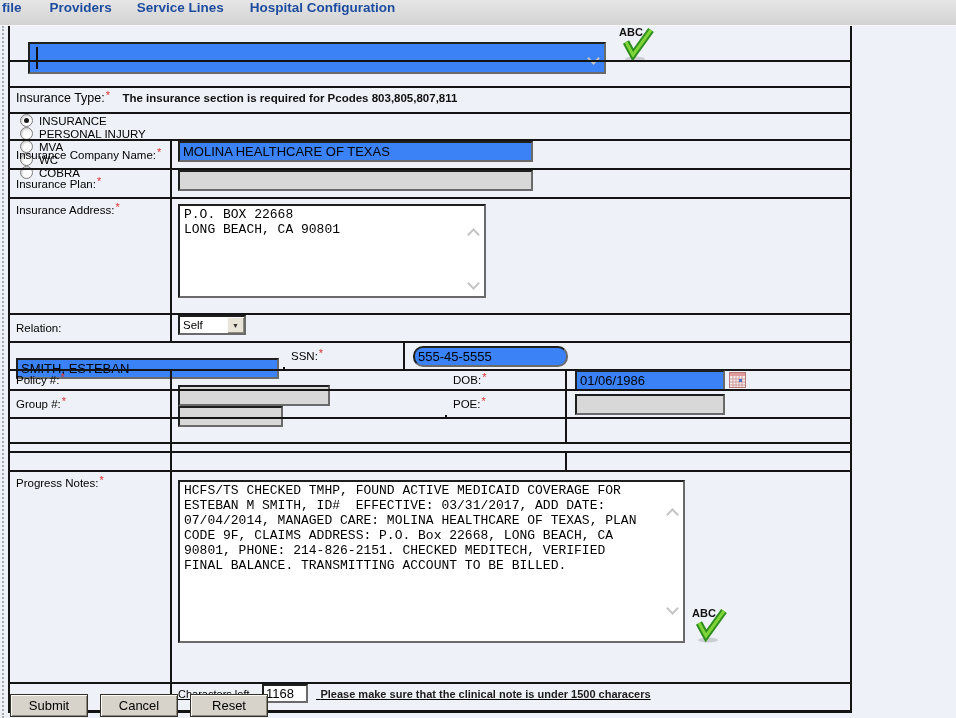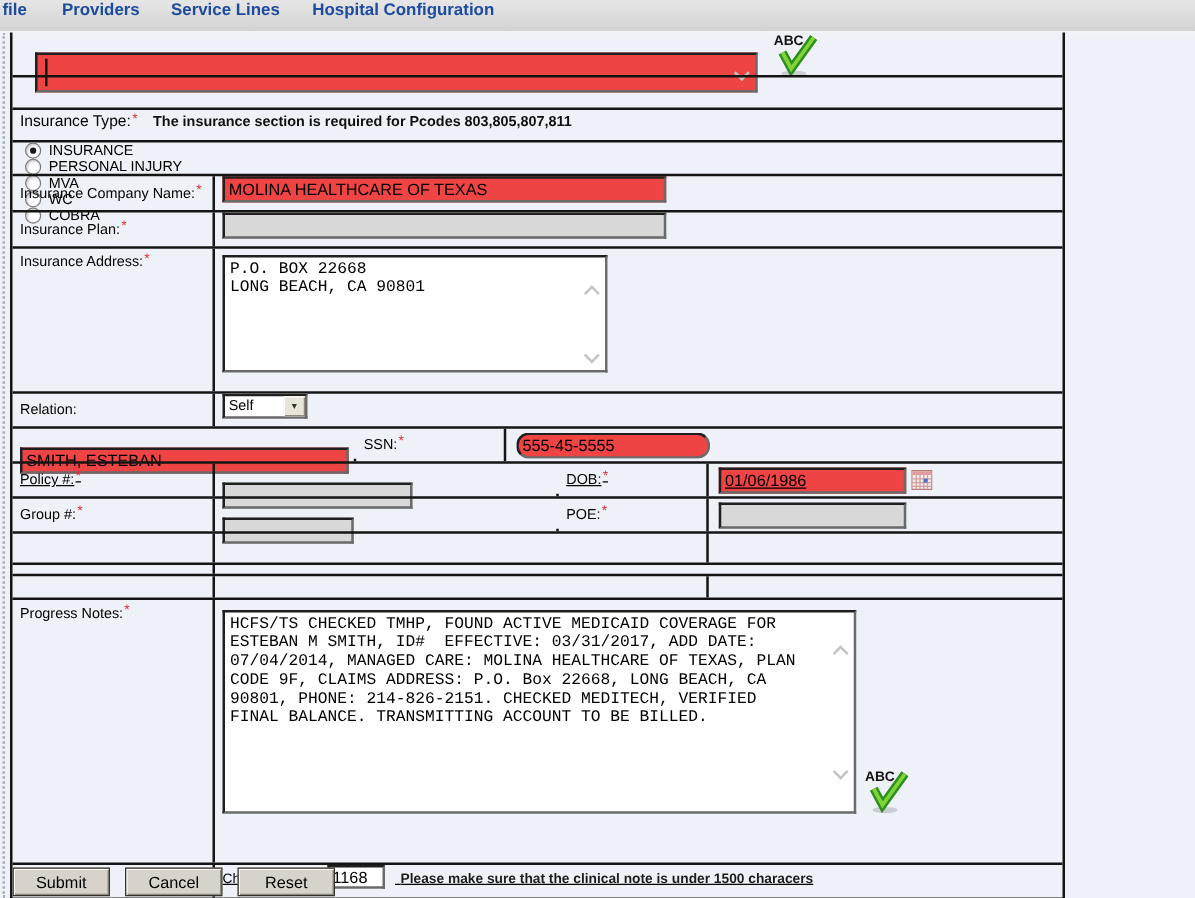--- a/index.html
+++ b/index.html
@@ -29,21 +29,21 @@
   .c2 { width:275px; padding-left:6px;margin-top:24px; }
   .c3 { width:120px; padding-left:6px; }
   .c4 { flex:1; padding-left:8px; }
   .full { flex:1; padding-left:6px; }
   .top-align { align-items:flex-start; padding-top:5px; }
   .lbl { font-size:11.5px; color:#000; white-space:nowrap; }
   .lbl-big { font-size:12.5px; color:#000; white-space:nowrap; }
   .req { color:#e03131; font-size:11px; position:relative; top:-3px; margin-left:1px; }
   .note { font-size:11.5px; font-weight:bold; color:#111; margin-left:8px; white-space:nowrap; }
   
-  .txt { height:21px; background:#ef4444; border:2px solid;
+  .txt { height:21px; background:#3b82f6; border:2px solid;
     border-color:#1f1f1f #6a6a6a #6a6a6a #1f1f1f;
     font:13px "Liberation Sans", sans-serif; padding:0 3px; color:#000; }
   .txt:disabled, .txt.disabled { background:#d8d8d8; color:#555; }
   .ta { background:#fff; border:2px solid; border-color:#1f1f1f #6a6a6a #6a6a6a #1f1f1f;
     font:13px/15px "Liberation Mono","DejaVu Sans Mono", monospace;
     padding:1px 16px 1px 4px; resize:none; overflow:hidden; color:#000; }
   .ta-wrap { position:relative; display:inline-block; }
   .chev { position:absolute; width:9px; height:9px; border-right:2px solid #c4c4c4;
     border-bottom:2px solid #c4c4c4; }
   .chev.up   { transform:rotate(-135deg); right:8px; }
@@ -200,21 +200,21 @@
     </div>
     <div class="cell c3">
         <span class="lbl">SSN:</span>
         <span class="req">*</span>
       </div>
     <div class="cell c4">
       <input class="txt" style="width: 155px; border-radius: 10px;" value="555-45-5555">
     </div>
   </div>
 
-  <div class="row" style="height:28px;text-decoration:underline;">
+  <div class="row" style="height:20px;">
     <div class="cell c1">
         <span class="lbl">Policy #:</span>
         <span class="req">*</span>
       </div>
     <div class="cell c2">
       <input class="txt disabled" style="width: 152px;" disabled="" value="">
     </div>
     <div class="cell c3">
         <span class="lbl">DOB:</span>
         <span class="req">*</span>

